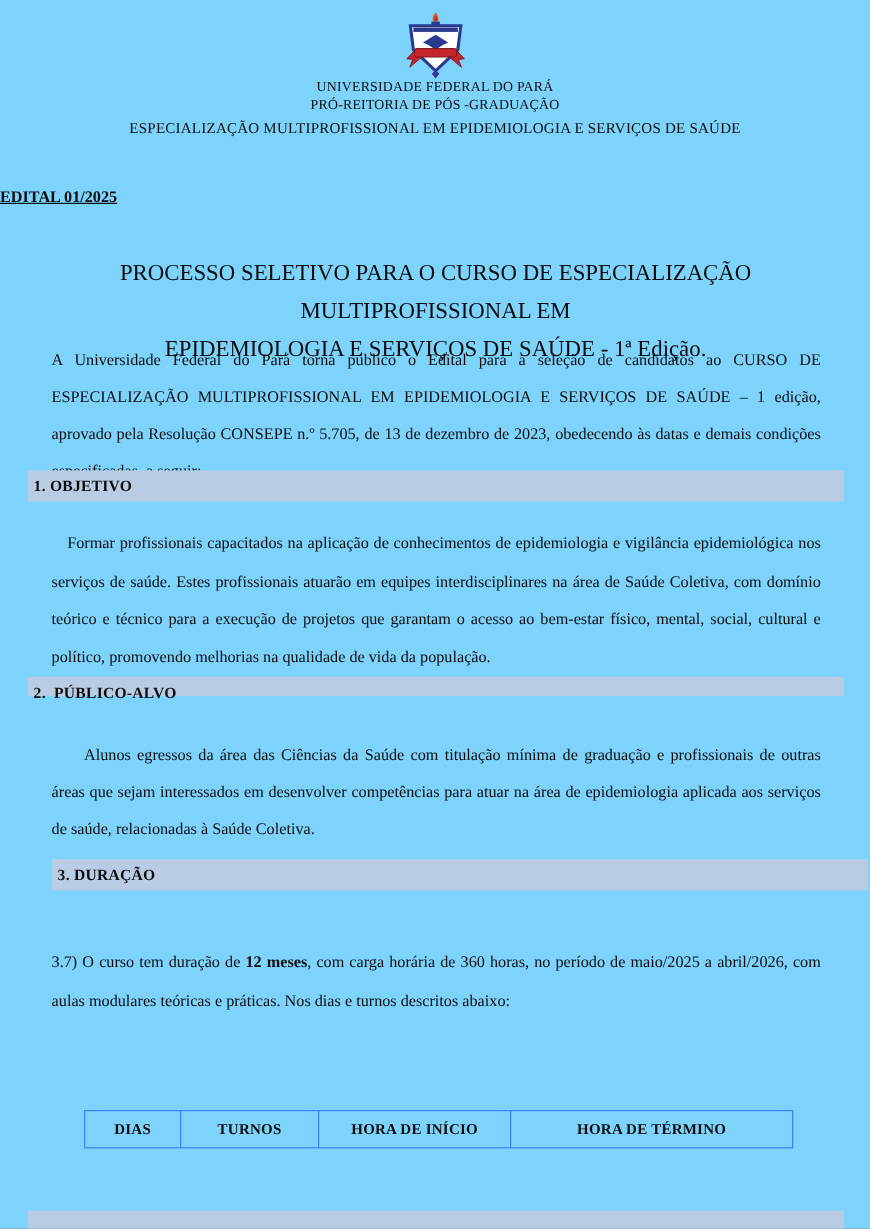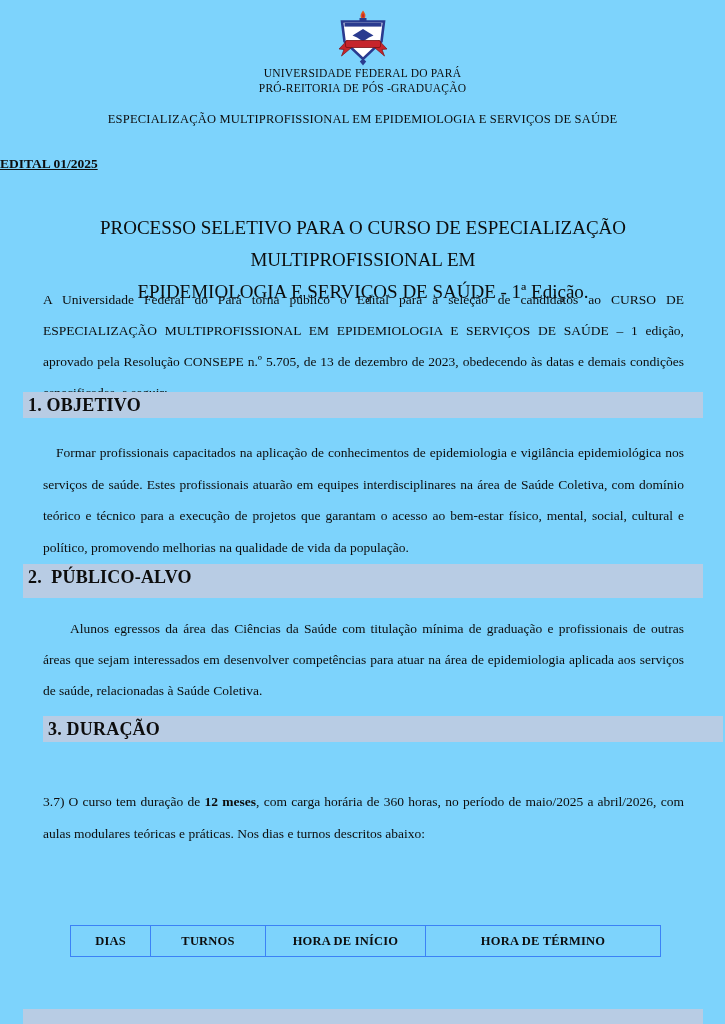--- a/index.html
+++ b/index.html
@@ -21,21 +21,21 @@
   }
   .logo-wrap { display: flex; justify-content: center; }
   .h-line1, .h-line2 {
     font-size: 11.5px;
     line-height: 15px;
     letter-spacing: 0.2px;
   }
   .h-line3 {
     font-size: 12.5px;
     line-height: 18px;
-    margin-top: 14px;
+    margin-top: 2px;
     letter-spacing: 0.2px;
   }
   .edital-title {
     position: absolute;
     top: 156px; left: 0; right: 0;
     font-size: 13.5px;
     font-weight: bold;
     text-decoration: underline;
   }
   .process-title {
@@ -53,29 +53,29 @@
     text-align: justify;
   }
   .para-intro   { top: 284px; }
   .para-obj     { top: 437px; line-height: 31.5px; text-indent: 13px; }
   .para-pub     { top: 613px; text-indent: 27px; }
   .para-dur     { top: 786px; line-height: 31.5px; }
   .section-bar {
     position: absolute;
     left: 23px; width: 680px; height: 26px;
     background: #b8cce4;
-    font-size: 18px;
+    font-size: 13px;
     font-weight: bold;
     line-height: 26px;
     padding-left: 5px;
     white-space: pre-wrap;
     letter-spacing: 0.2px;
   }
   .bar-1 { top: 392px; }
-  .bar-2 { top: 564px; height: 34px; line-height: 27px; }
+  .bar-2 { top: 564px; height: 16px; line-height: 27px; }
   .bar-3 { top: 716px; margin-left: 20px; }
   .bar-next {
     position: absolute;
     top: 1009px; left: 23px; width: 680px; height: 15px;
     background: #b8cce4;
   }
   table.sched {
     position: absolute;
     top: 925px; left: 70px;
     border-collapse: collapse;

